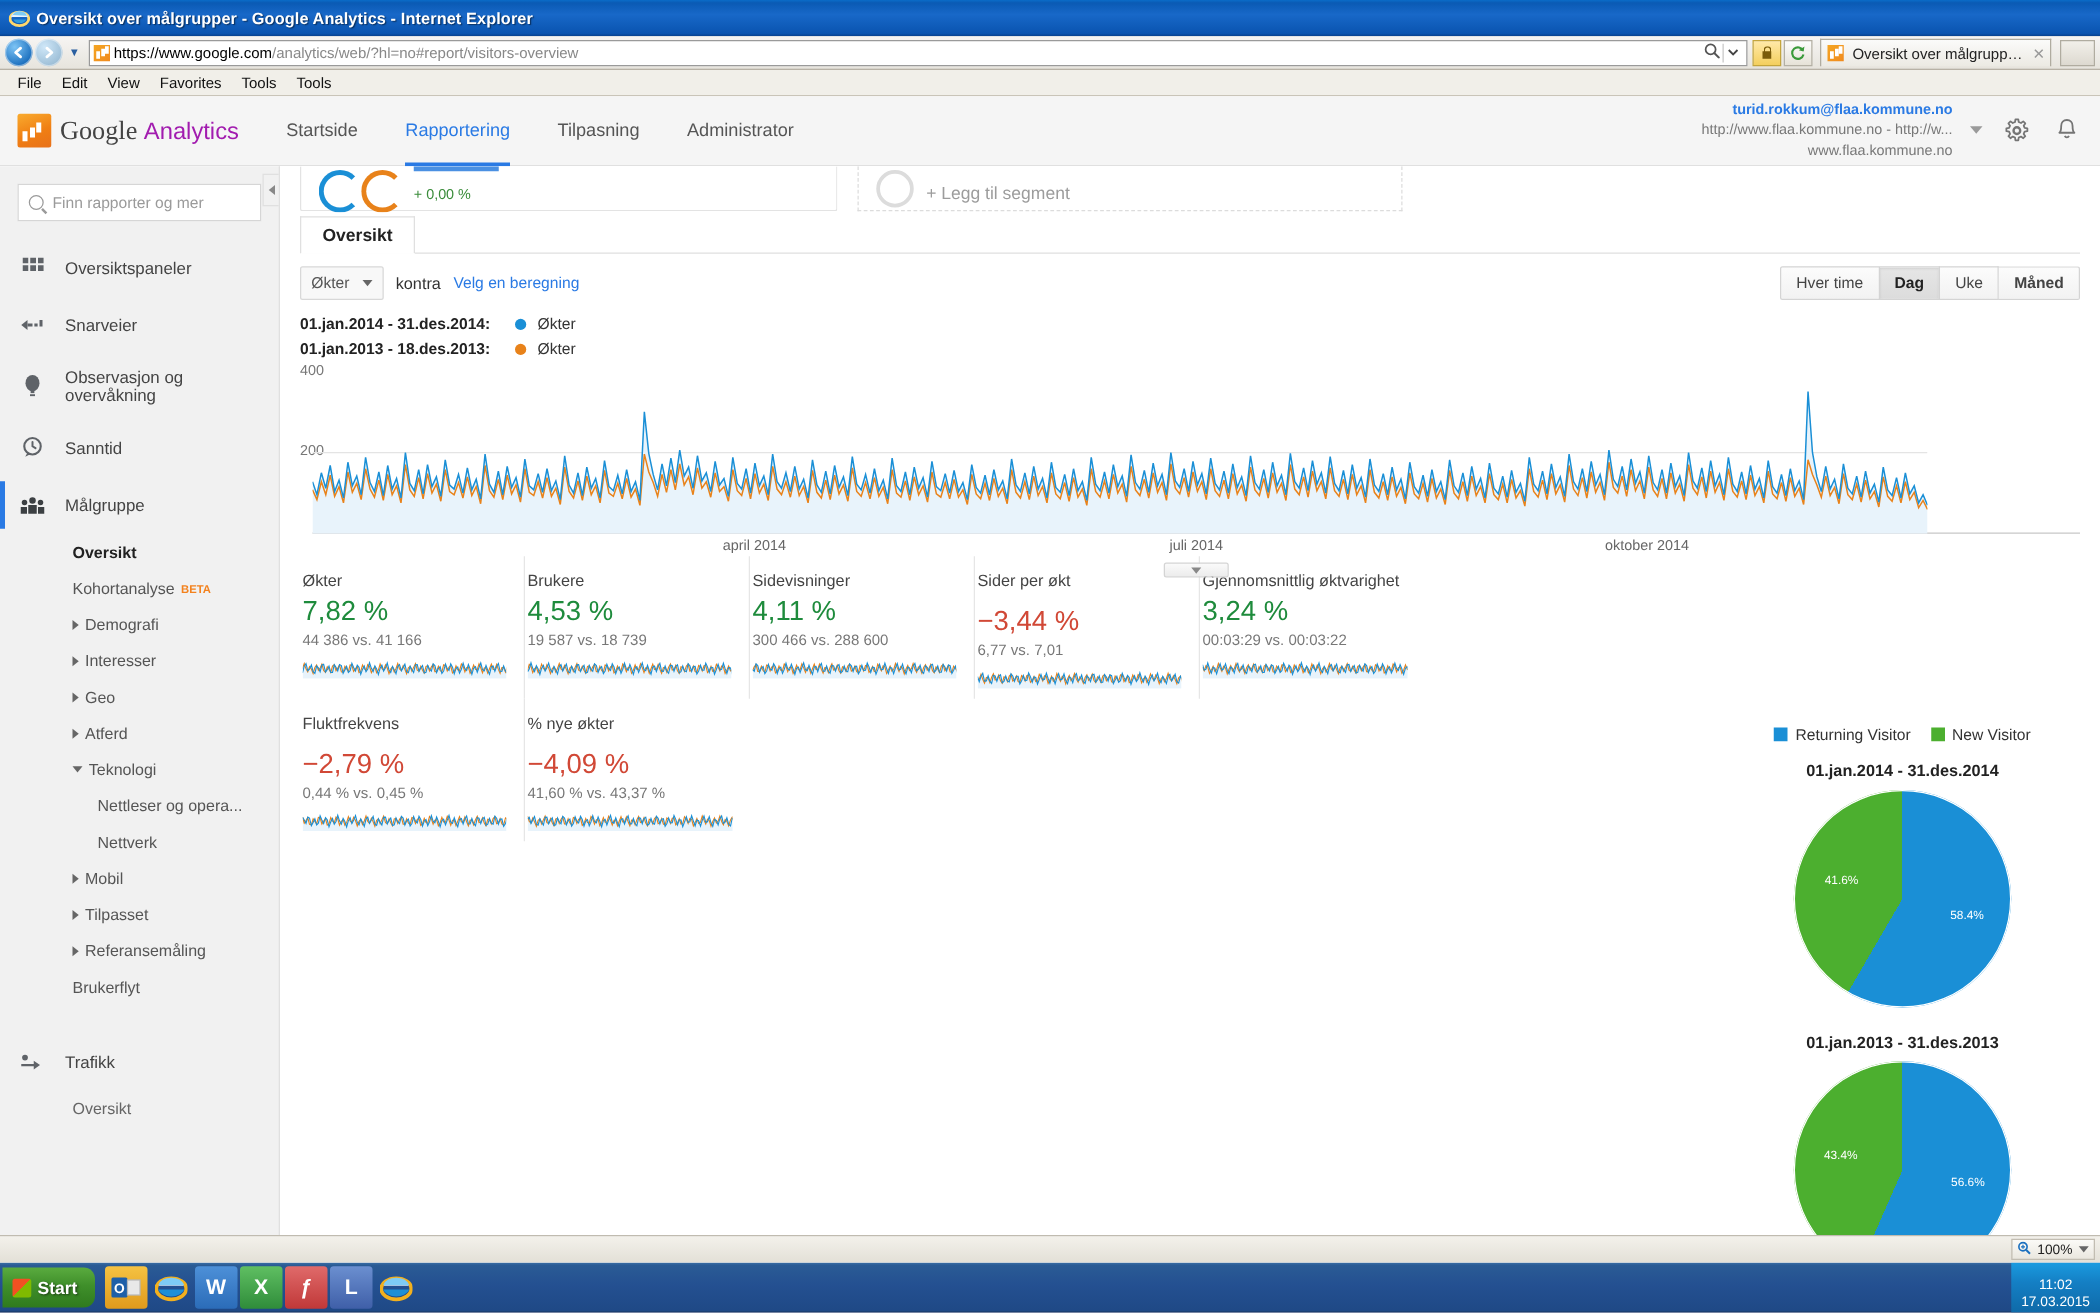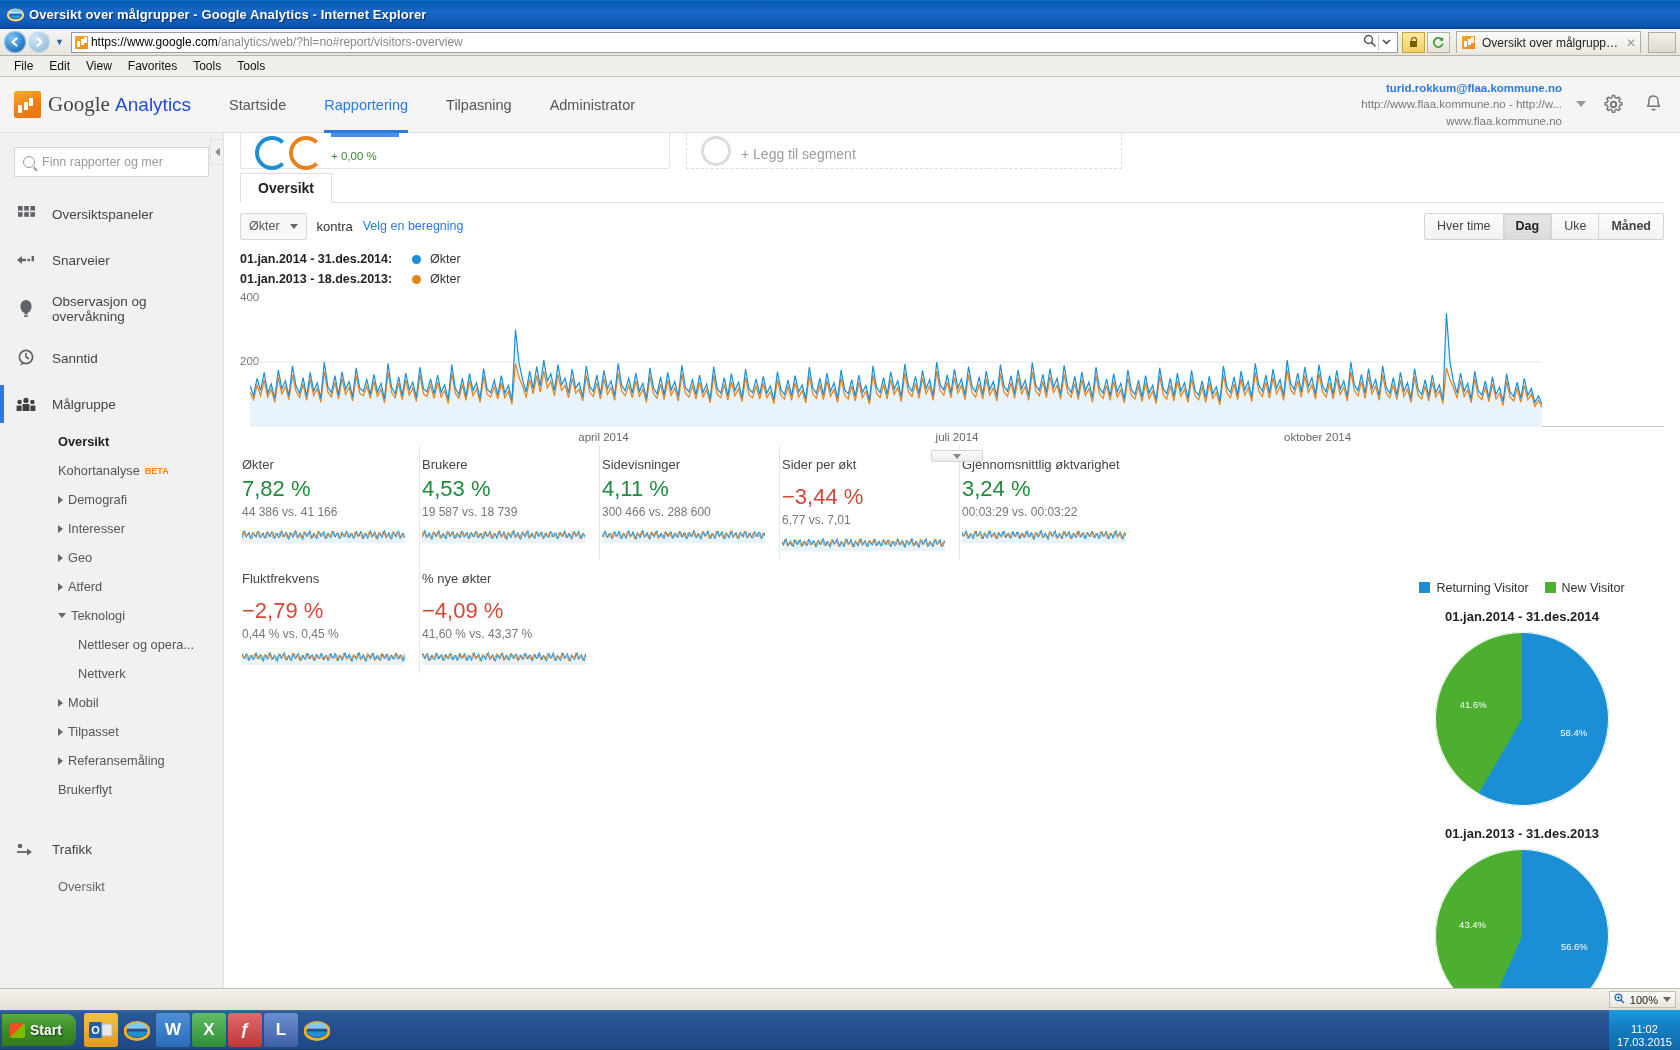--- a/index.html
+++ b/index.html
@@ -66,33 +66,33 @@
   .start-btn {
     height:32px; margin-left:2px; padding:0 14px 0 8px; display:flex; align-items:center; gap:5px;
     background:linear-gradient(180deg,#5aab3f 0%,#3f8f2a 45%,#2f7a1e 100%);
     border-radius:0 9px 9px 0; color:#fff; font-weight:bold; font-size:14px;
     text-shadow:1px 1px 2px rgba(0,0,0,.6); flex:none;
   }
   .start-flag { width:15px; height:15px; background:#fff; border-radius:2px; position:relative; flex:none;
     background:linear-gradient(135deg,#f25022 0 50%, #7fba00 50% 100%); }
   .tb-icons { display:flex; align-items:center; gap:2px; margin-left:8px; }
   .tb-ico { width:34px; height:34px; border-radius:3px; display:flex; align-items:center; justify-content:center; font-size:17px; font-weight:bold; color:#fff; }
-  .tray { margin-left:auto; display:flex; align-items:flex-end; gap:6px; height:40px; padding:0 8px;
+  .tray { margin-left:auto; display:flex; align-items:flex-start; gap:6px; height:40px; padding:12px 8px;
     background:linear-gradient(180deg,#1a9be0 0%,#147fc4 40%,#0f6aa8 100%); color:#fff; font-size:11px; }
   .tray .clock { text-align:center; line-height:1.25; }
 
   
   .ga-topbar { height:56px; flex:none; background:#f5f5f5; border-bottom:1px solid #e0e0e0; display:flex; align-items:center; padding:0 14px; }
   .ga-logo { display:flex; align-items:center; gap:7px; width:196px; flex:none; }
   .ga-logo-mark { width:27px; height:27px; background:linear-gradient(160deg,#f9ab2e 0%,#f07f13 55%,#e8711a 100%); border-radius:2px; position:relative; overflow:hidden; flex:none; }
   .ga-logo-mark::after { content:""; position:absolute; left:4px; bottom:5px; width:4px; height:8px; background:#fff;
     box-shadow:6px -3px 0 0 #fff, 11px -7px 0 0 #fff; }
   .ga-logo-text { font-family:"Liberation Serif", serif; font-size:21px; color:#555; white-space:nowrap; }
   .ga-logo-text b { font-weight:normal; color:#444; }
-  .ga-logo-text i { font-style:normal; color:#1d4ed8; font-family:"Liberation Sans", sans-serif; font-size:19px; }
+  .ga-logo-text i { font-style:normal; color:#a21caf; font-family:"Liberation Sans", sans-serif; font-size:19px; }
   .ga-nav { display:flex; align-items:center; gap:0; height:56px; }
   .ga-nav a { font-size:14.5px; color:#555; padding:0 19px; height:56px; display:flex; align-items:center; position:relative; text-decoration:none; }
   .ga-nav a.active { color:#2a7ae4; }
   .ga-nav a.active::after { content:""; position:absolute; left:19px; right:19px; bottom:0; height:3px; background:#2a7ae4; }
   .ga-acct { margin-left:auto; display:flex; align-items:center; gap:14px; }
   .ga-acct-txt { text-align:right; line-height:1.42; }
   .ga-acct-mail { color:#2a7ae4; font-size:11.5px; font-weight:bold; }
   .ga-acct-prop, .ga-acct-view { color:#777; font-size:11.5px; }
   .caret-dn { width:0;height:0;border-left:5px solid transparent;border-right:5px solid transparent;border-top:6px solid #9a9a9a; }
   .ico-btn { width:26px; height:26px; display:flex; align-items:center; justify-content:center; color:#757575; }

